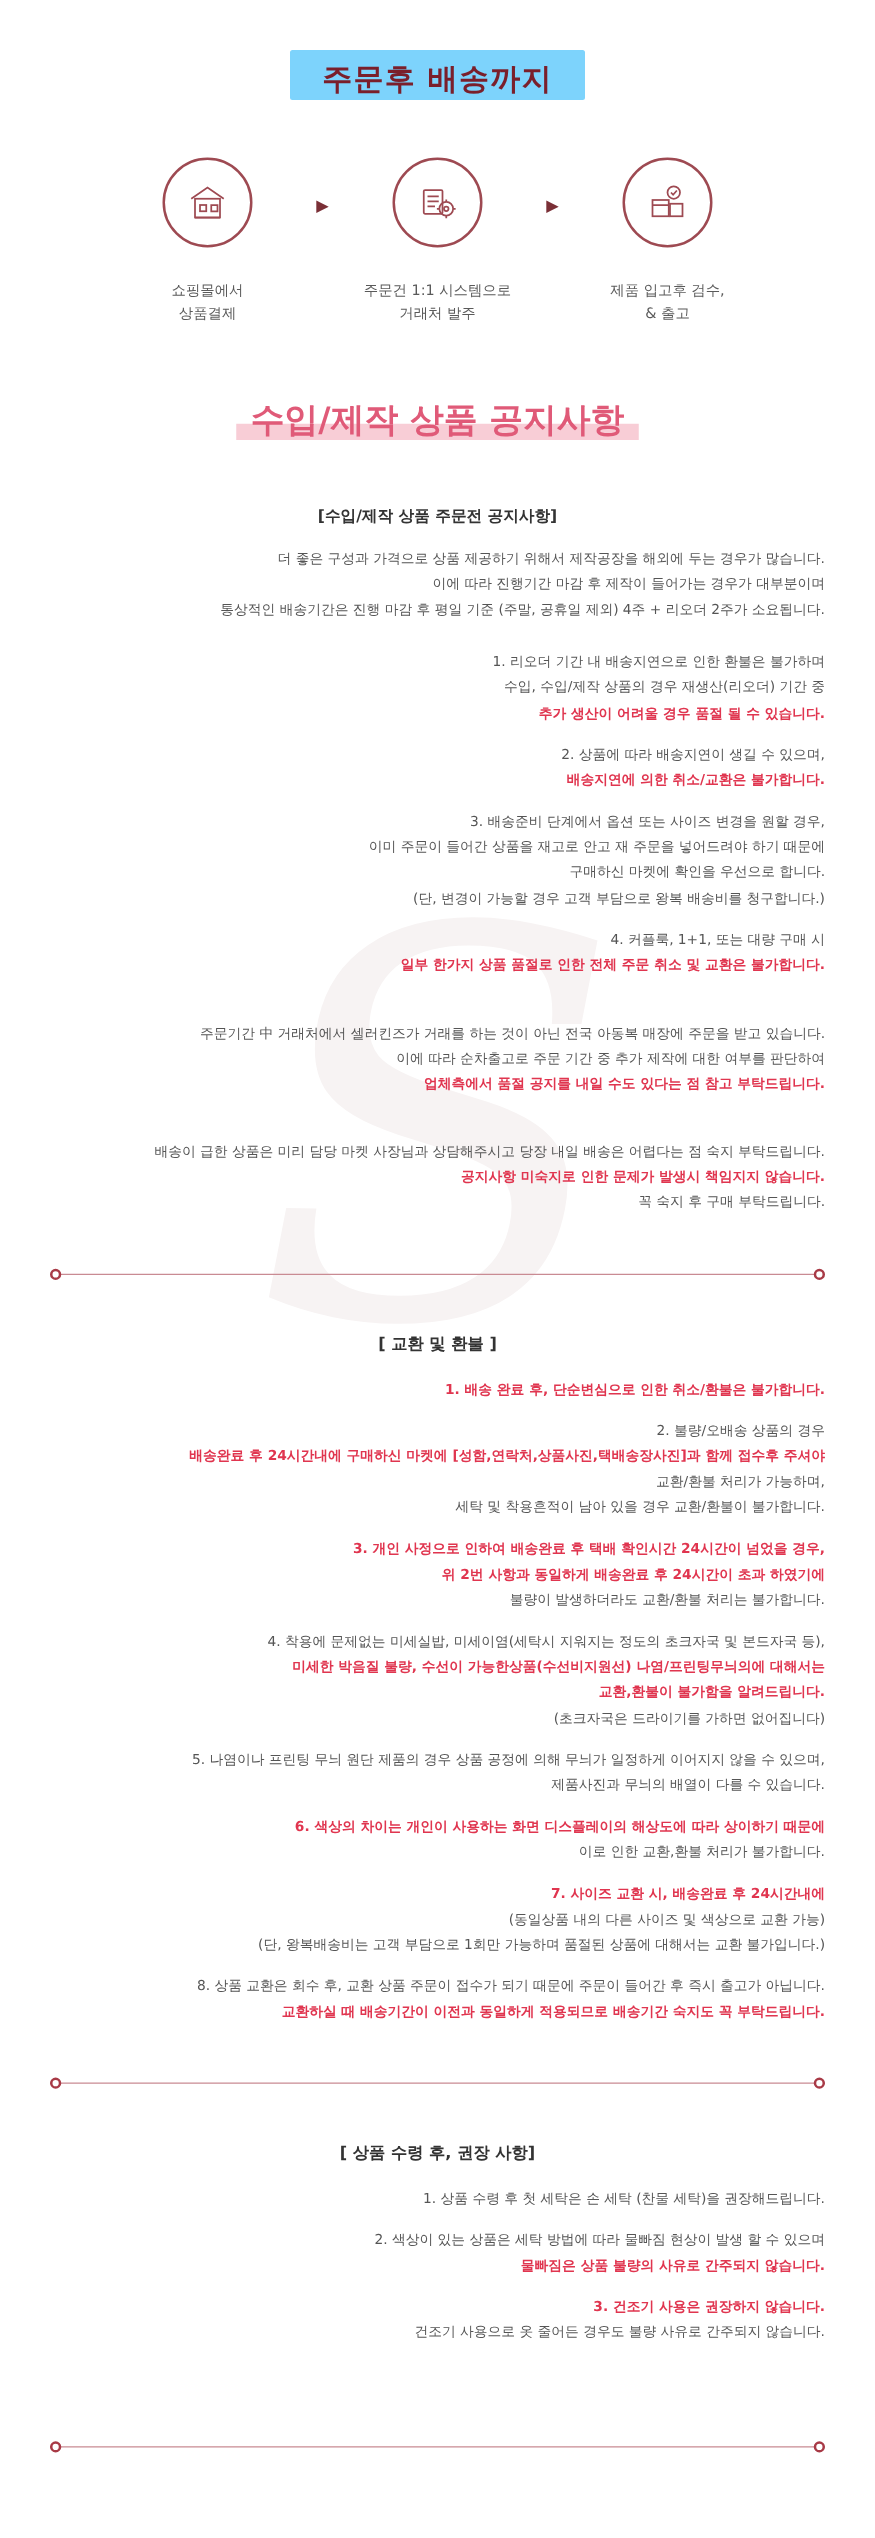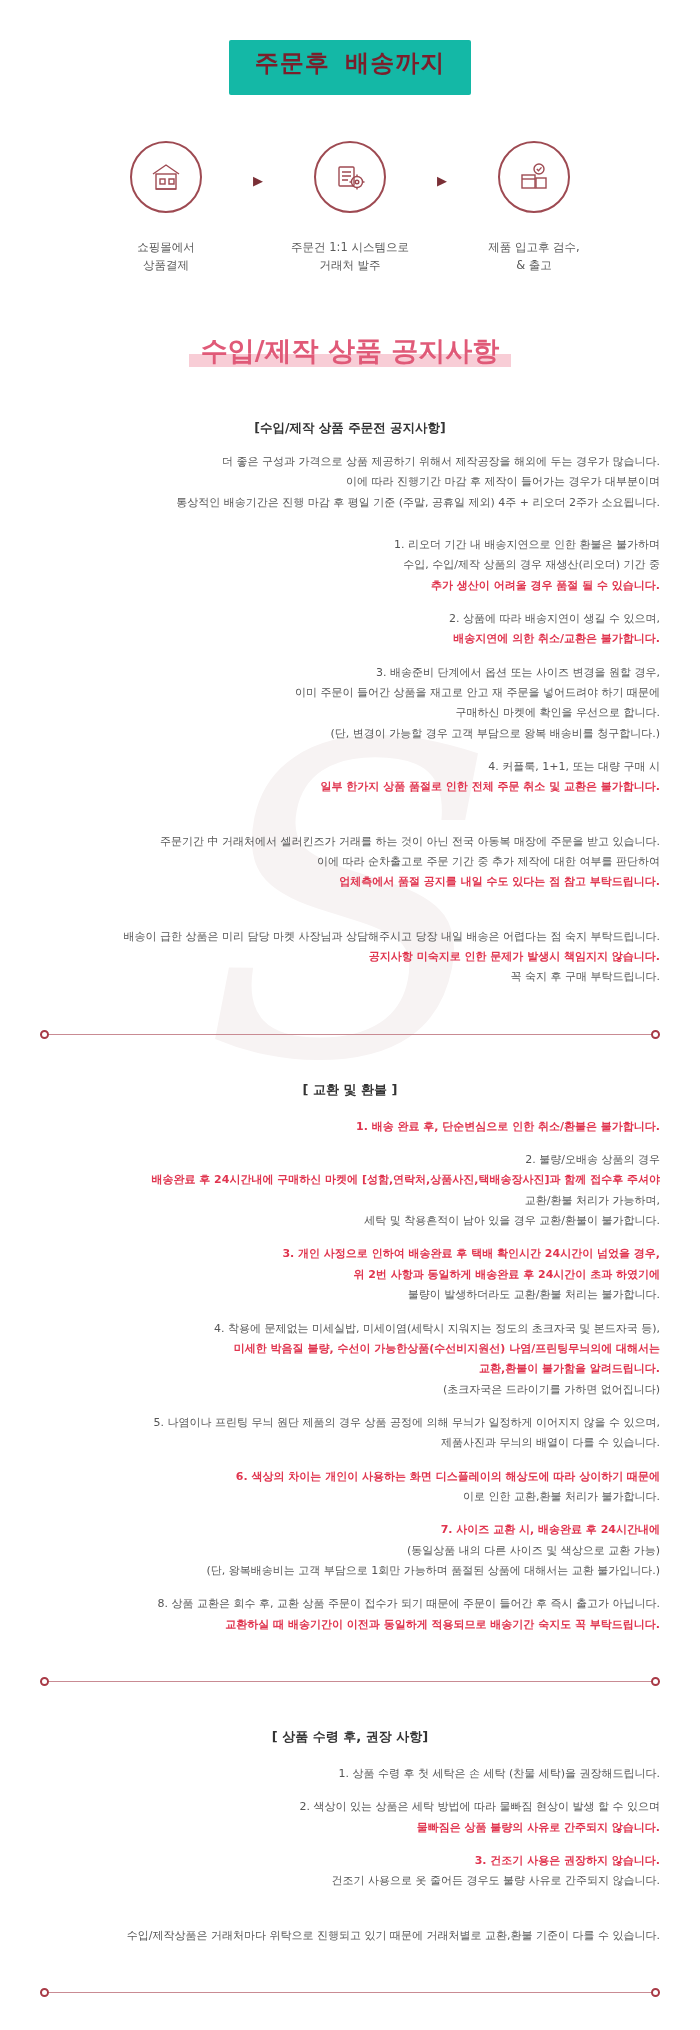--- a/index.html
+++ b/index.html
@@ -33,28 +33,27 @@
   }
   .content{position:relative;z-index:1;}
 
   
   .banner-wrap{
     text-align:center;
     padding-top:40px;
   }
   .banner{
     display:inline-block;
-    background:#14b8a6;
+    background:#7dd3fc;
     color:#7a1f2b;
     font-size:24px;
     font-weight:bold;
     letter-spacing:1px;
-    padding:7px 26px 16px 26px;
+    padding:7px 26px 1px 26px;
     border-radius:2px;
-    font-family:Liberation Mono, monospace;
   }
 
   
   .steps{
     margin-top:46px;
     display:flex;
     justify-content:center;
     align-items:flex-start;
     gap:0;
   }
@@ -333,21 +332,20 @@
       <div class="gap-s"></div>
 
       <p class="line">2. 색상이 있는 상품은 세탁 방법에 따라 물빠짐 현상이 발생 할 수 있으며</p>
       <p class="line red">물빠짐은 상품 불량의 사유로 간주되지 않습니다.</p>
       <div class="gap-s"></div>
 
       <p class="line red">3. 건조기 사용은 권장하지 않습니다.</p>
       <p class="line">건조기 사용으로 옷 줄어든 경우도 불량 사유로 간주되지 않습니다.</p>
 
       <div class="gap-l"></div>
-      <p class="line">수입/제작상품은 거래처마다 위탁으로 진행되고 있기 때문에 거래처별로 교환,환불 기준이 다를 수 있습니다.</p>
     </div>
 
     <div class="divider">
       <div class="rule"></div>
       <div class="dot l"></div>
       <div class="dot r"></div>
     </div>
 
   </div>
 </div>

